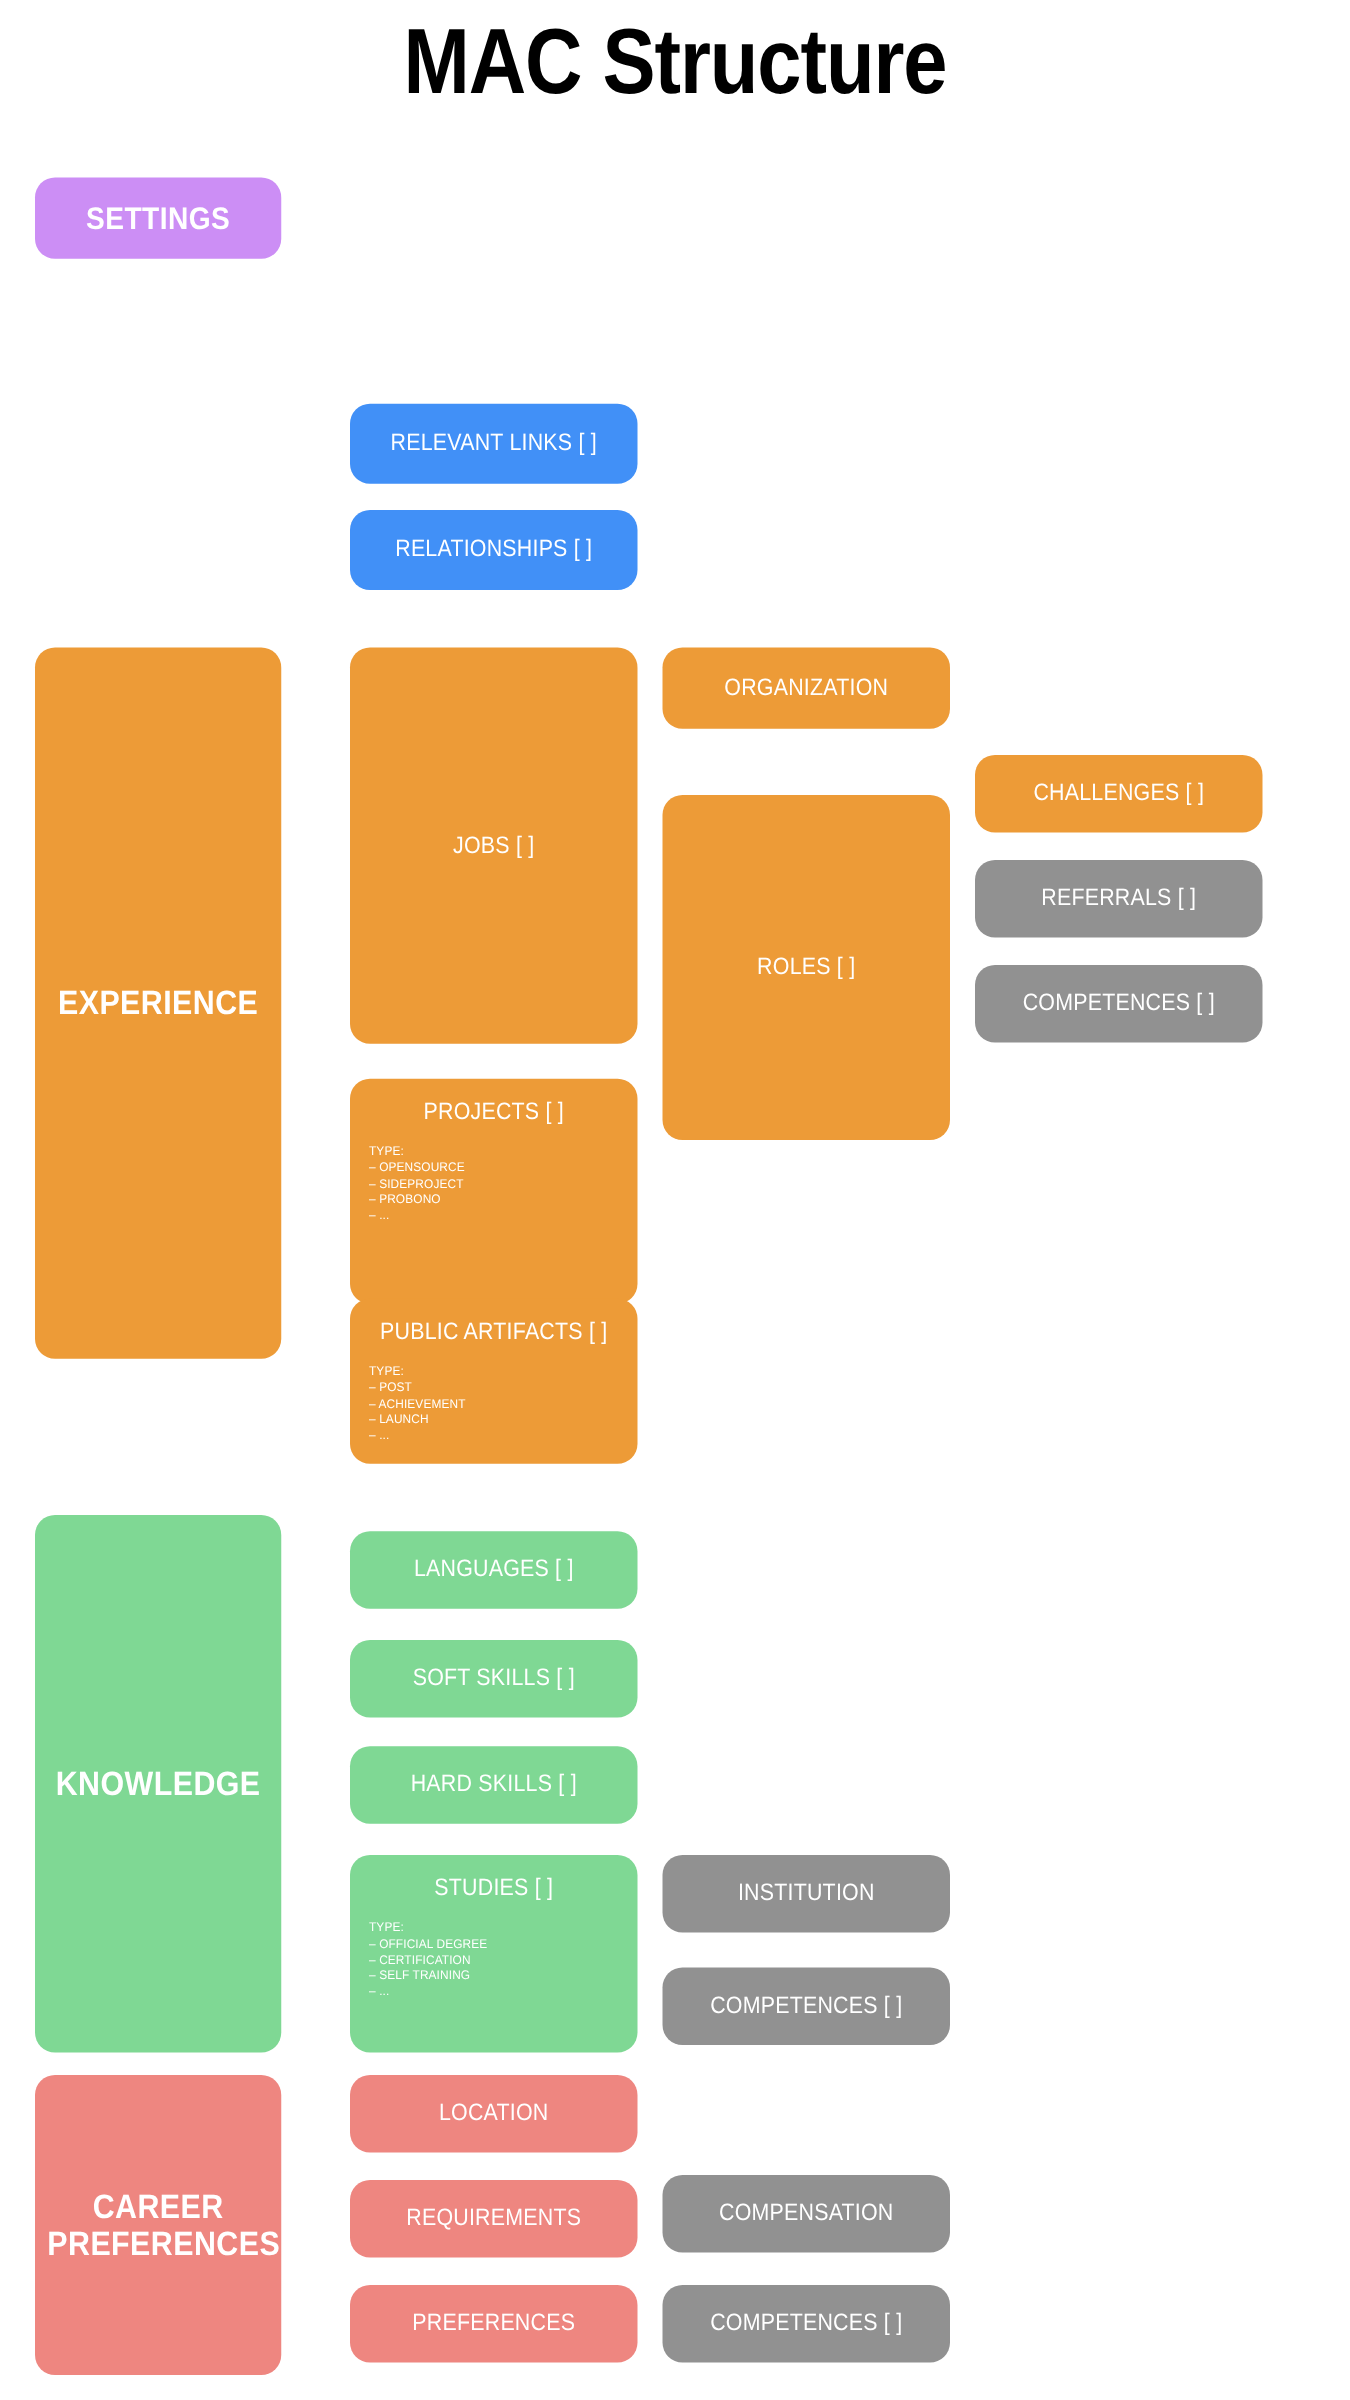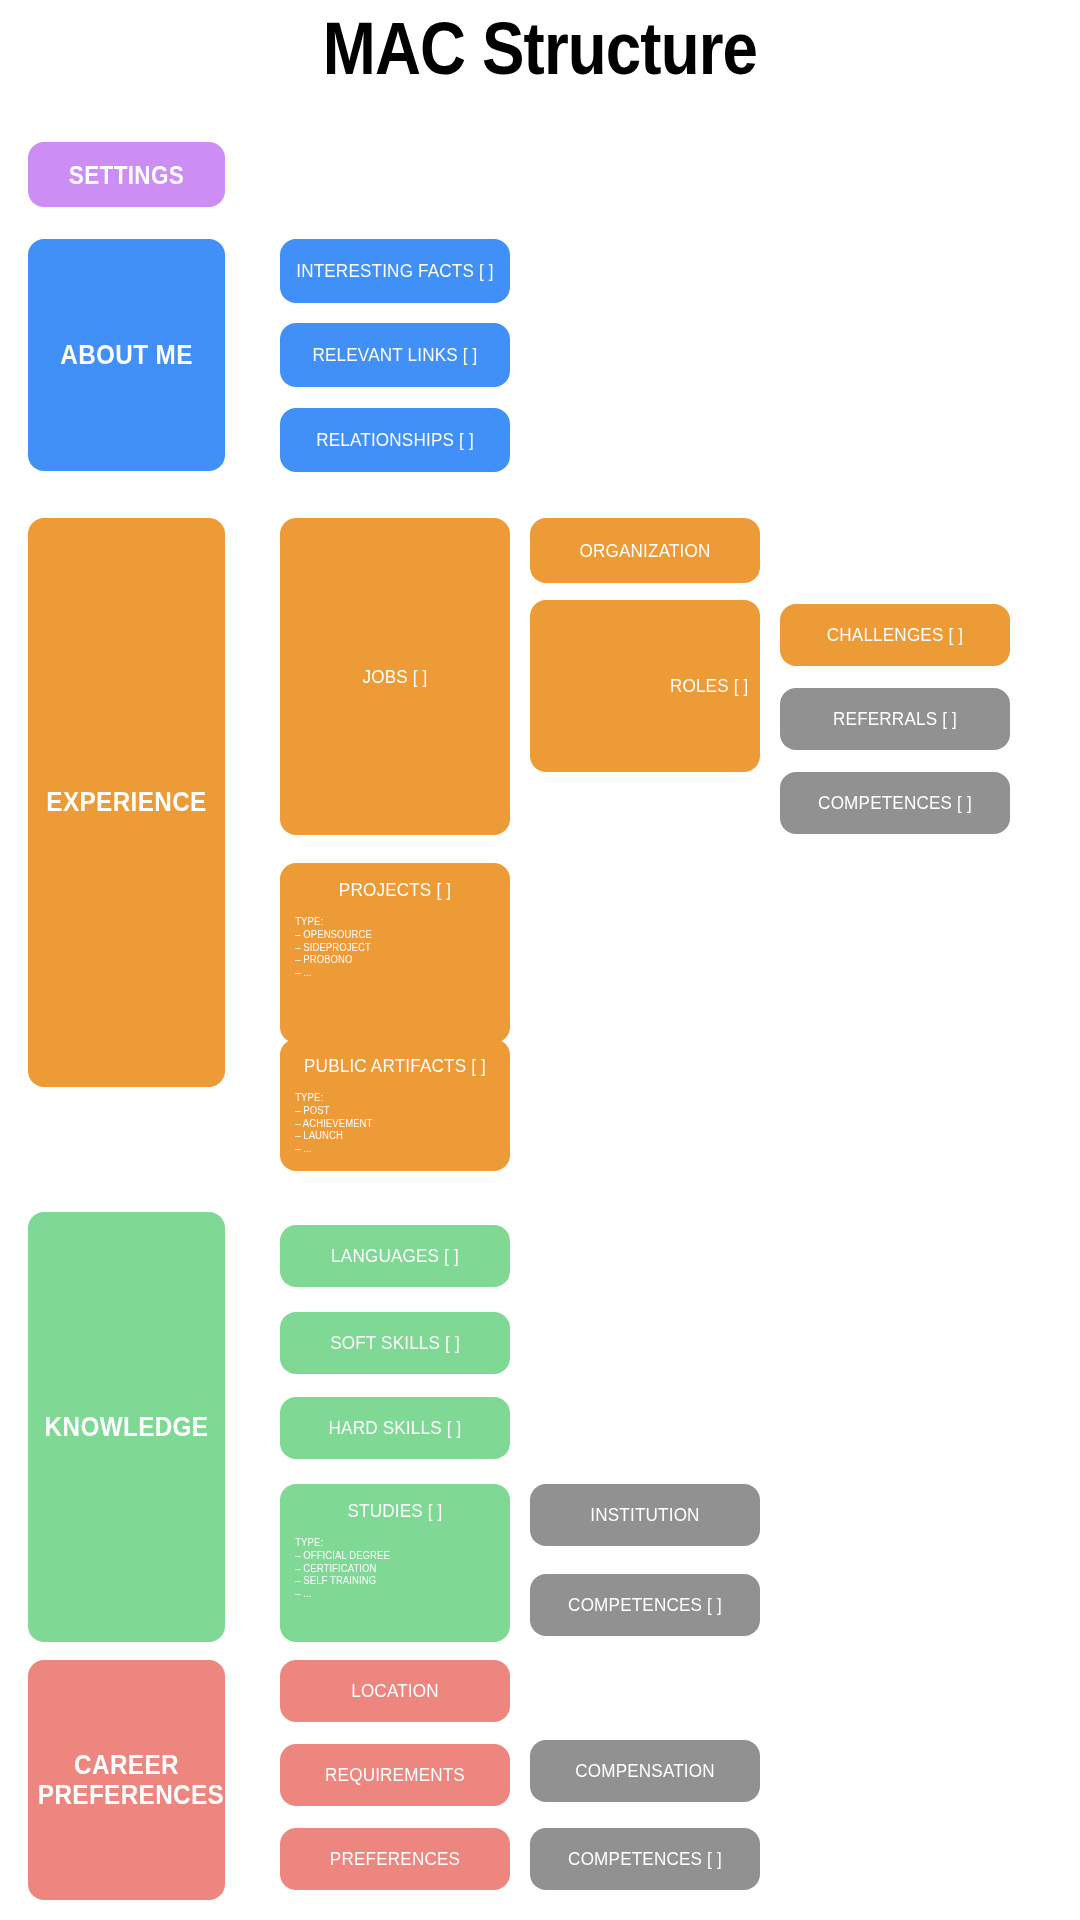--- a/index.html
+++ b/index.html
@@ -77,46 +77,40 @@
 <body>
 
 <div class="page">
 
   <div id="page-title">MAC Structure</div>
 
   <div class="node c-purple t-root" style="left:28px;top:142px;width:197px;height:65px;">
     <span class="lbl">SETTINGS</span>
   </div>
 
-  <div class="node c-blue t-root-big" style="left:28px;top:239px;width:197px;height:232px;">
-    <span class="lbl">ABOUT ME</span>
-  </div>
-  <div class="node c-blue t-leaf" style="left:280px;top:239px;width:230px;height:64px;">
-    <span class="lbl">INTERESTING FACTS [ ]</span>
-  </div>
   <div class="node c-blue t-leaf" style="left:280px;top:323px;width:230px;height:64px;">
     <span class="lbl">RELEVANT LINKS [ ]</span>
   </div>
   <div class="node c-blue t-leaf" style="left:280px;top:408px;width:230px;height:64px;">
     <span class="lbl">RELATIONSHIPS [ ]</span>
   </div>
 
   <div class="node c-orange t-root-big" style="left:28px;top:518px;width:197px;height:569px;">
     <span class="lbl">EXPERIENCE</span>
   </div>
 
   <div class="node c-orange t-leaf" style="left:280px;top:518px;width:230px;height:317px;">
     <span class="lbl">JOBS [ ]</span>
   </div>
 
   <div class="node c-orange t-leaf" style="left:530px;top:518px;width:230px;height:65px;">
     <span class="lbl">ORGANIZATION</span>
   </div>
 
-  <div class="node c-orange t-leaf" style="left:530px;top:600px;width:230px;height:172px;text-align:right;">
+  <div class="node c-orange t-leaf" style="left:530px;top:636px;width:230px;height:276px;">
     <span class="lbl">ROLES [ ]</span>
   </div>
 
   <div class="node c-orange t-leaf" style="left:780px;top:604px;width:230px;height:62px;">
     <span class="lbl">CHALLENGES [ ]</span>
   </div>
   <div class="node c-grey t-leaf" style="left:780px;top:688px;width:230px;height:62px;">
     <span class="lbl">REFERRALS [ ]</span>
   </div>
   <div class="node c-grey t-leaf" style="left:780px;top:772px;width:230px;height:62px;">

